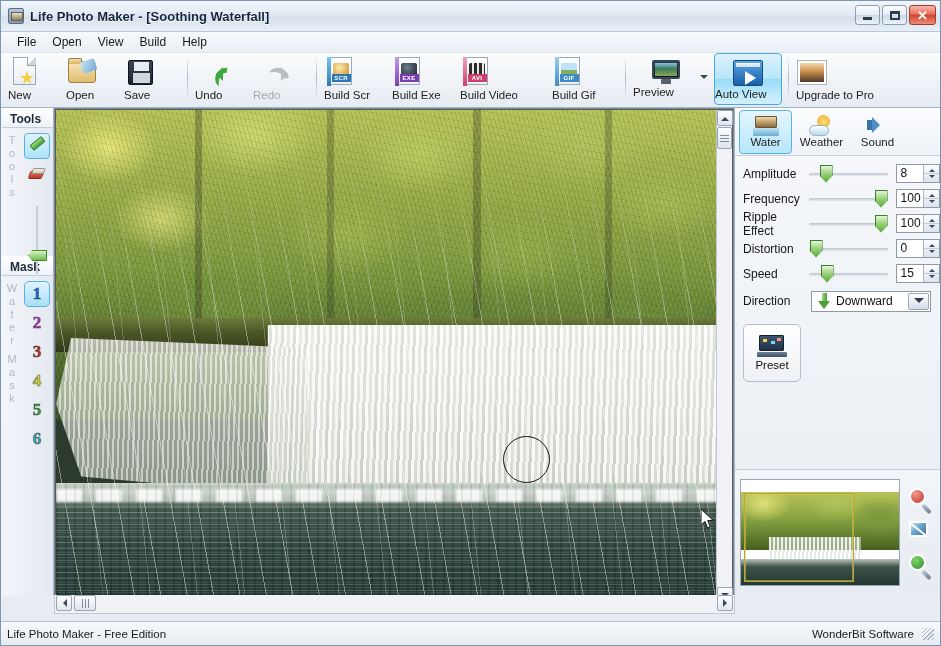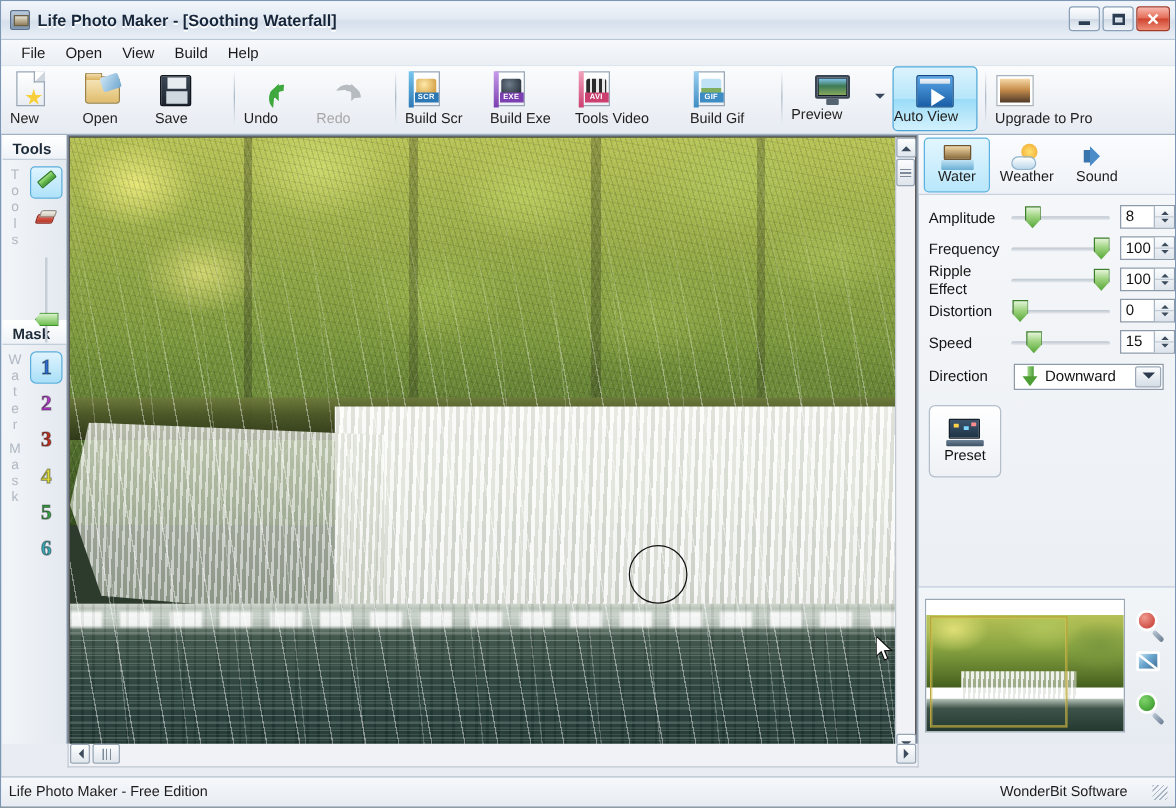--- a/index.html
+++ b/index.html
@@ -522,21 +522,21 @@
     </div>
 
     <div class="tbtn xwide">
       <div class="ticon">
         <div class="ic-file-badge">
           <div class="bar" style="background:linear-gradient(180deg,#f2a3bd,#cc4070)"></div>
           <div class="chip" style="background:repeating-linear-gradient(90deg,#2b2b2b 0 3px,#e9e9e9 3px 5px)"></div>
           <div class="tag" style="background:#cc4070">AVI</div>
         </div>
       </div>
-      <div class="lbl">Tools Video</div>
+      <div class="lbl">Build Video</div>
     </div>
 
     <div class="tbtn wide">
       <div class="ticon">
         <div class="ic-file-badge">
           <div class="bar" style="background:linear-gradient(180deg,#9ed0f0,#3d8dc4)"></div>
           <div class="chip" style="background:linear-gradient(180deg,#bfe3f4 0 55%,#7fae5f 55%)"></div>
           <div class="tag" style="background:#3d8dc4">GIF</div>
         </div>
       </div>
@@ -857,19 +857,19 @@
         <span class="zicon zplus">
             <span class="lens"></span>
             <span class="handle"></span>
           </span>
       </div>
     </div>
   </div>
 
   <div id="statusbar">
     <span>Life Photo Maker - Free Edition</span>
-    <span style="display:flex;align-items:flex-start;gap:20px;">
+    <span style="display:flex;align-items:flex-start;gap:8px;">
       <span>WonderBit Software</span>
       <span class="grip-corner"></span>
     </span>
   </div>
 
 </div>
 
 </body></html>

